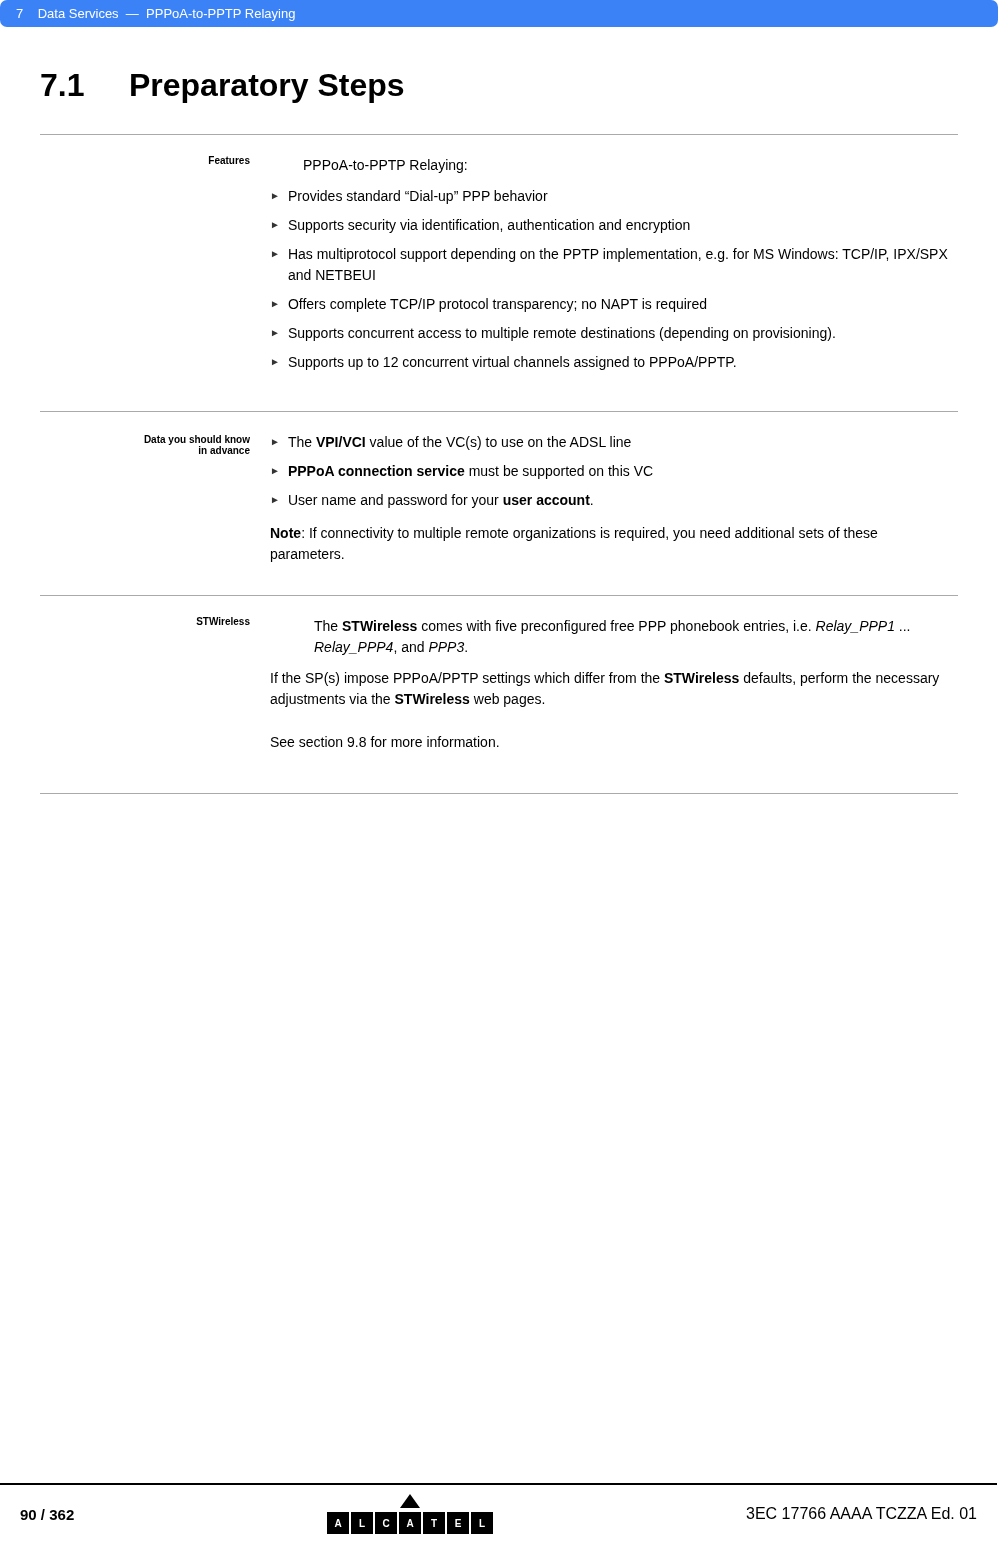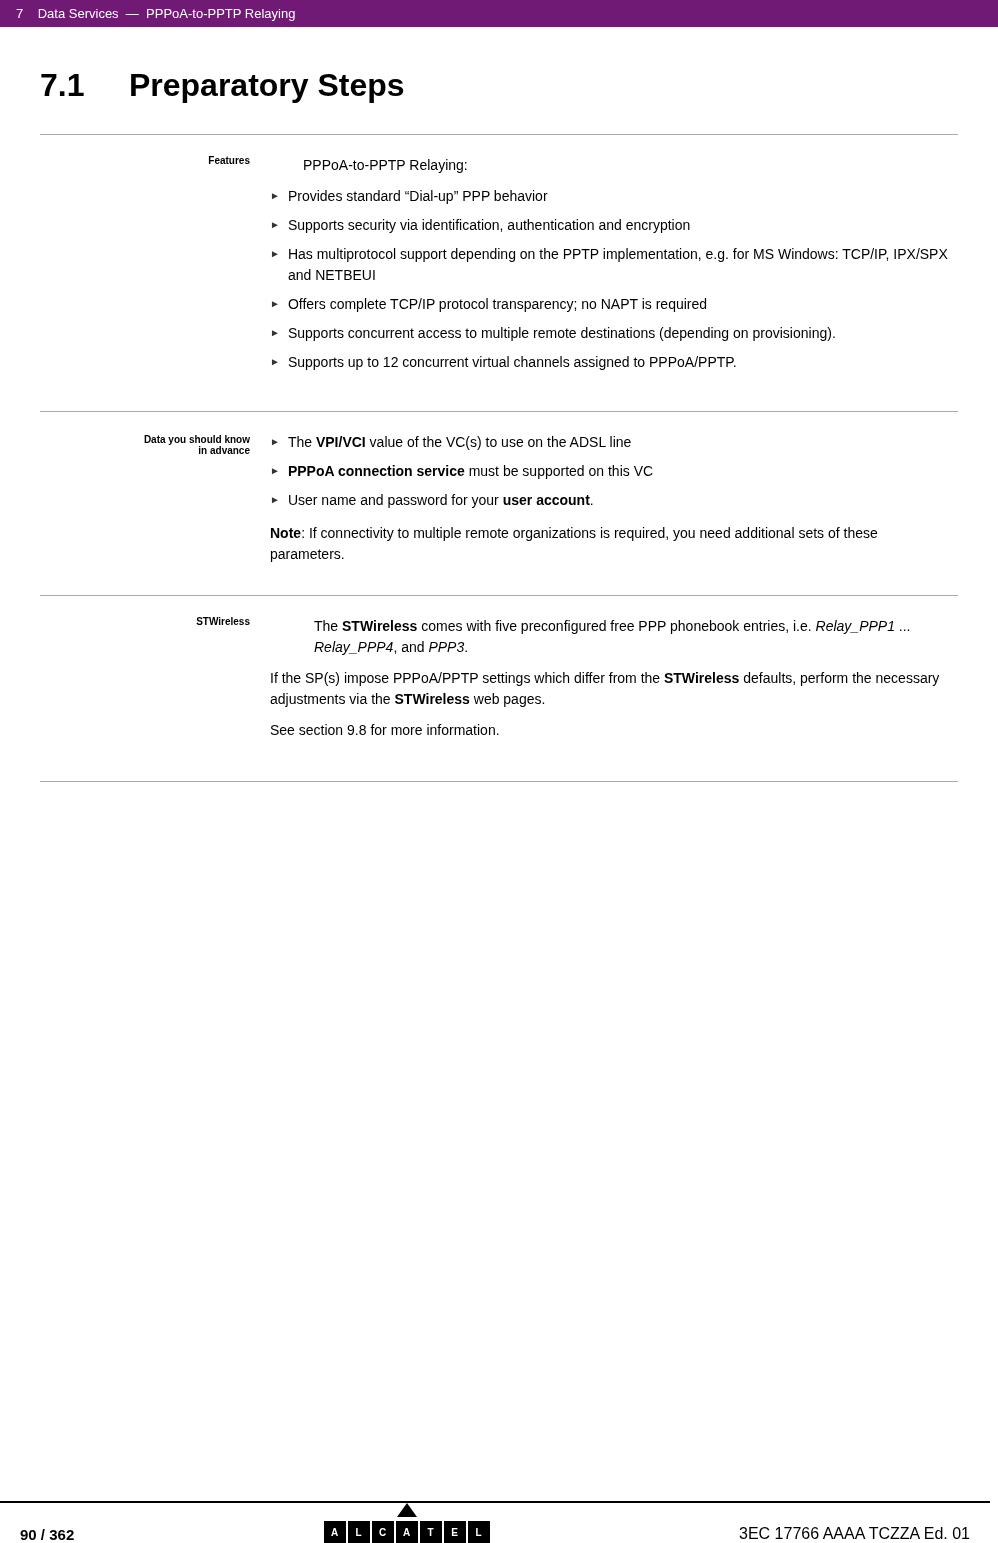--- a/index.html
+++ b/index.html
@@ -12,26 +12,27 @@
       font-family: Arial, Helvetica, sans-serif;
       font-size: 14px;
       color: #000;
       background: #fff;
       width: 998px;
       min-height: 1543px;
       position: relative;
     }
 
     .page-header {
-      background: #701a75;
+      background: #3b82f6;
       color: #fff;
       padding: 6px 16px;
       font-size: 13px;
       display: flex;
       align-items: flex-end;
+      border-radius: 7px;
     }
 
     .page-header .chapter {
       font-weight: normal;
     }
 
     .page-body {
       padding: 20px 40px 100px 40px;
     }
 
@@ -109,26 +110,26 @@
     }
 
     .row-divider td {
       padding: 0;
     }
 
     .page-footer {
       position: absolute;
       bottom: 0;
       left: 0;
-      right: 8px;
+      right: 1px;
       border-top: 2px solid #000;
       display: flex;
-      align-items: flex-end;
+      align-items: center;
       justify-content: space-between;
-      padding: 0 20px;
+      padding: 9px 20px;
     }
 
     .footer-page {
       font-size: 15px;
       font-weight: bold;
     }
 
     .footer-logo {
       display: flex;
       align-items: center;
@@ -265,21 +266,21 @@
           </td>
     </tr>
     <tr>
       <td class="label-cell">
         <span>STWireless</span>
       </td>
       <td class="content-cell">
         <p style="margin-bottom:10px;margin-left:44px;">
           <span>The </span><strong>STWireless</strong><span> comes with five preconfigured free PPP phonebook entries, i.e. </span><em>Relay_PPP1</em><span> ... </span><em>Relay_PPP4</em><span>, and </span><em>PPP3</em><span>.</span>
         </p>
-        <p style="margin-bottom:10px;">
+        <p style="margin-bottom:22px;">
           <span>If the SP(s) impose PPPoA/PPTP settings which differ from the </span><strong>STWireless</strong><span> defaults, perform the necessary adjustments via the </span><strong>STWireless</strong><span> web pages.</span>
         </p>
         <p>
           <span>See section 9.8 for more information.</span>
         </p>
       </td>
     </tr>
 
     <tr class="row-divider">
       <td colspan="2" style="padding:0; padding-top:20px;">

